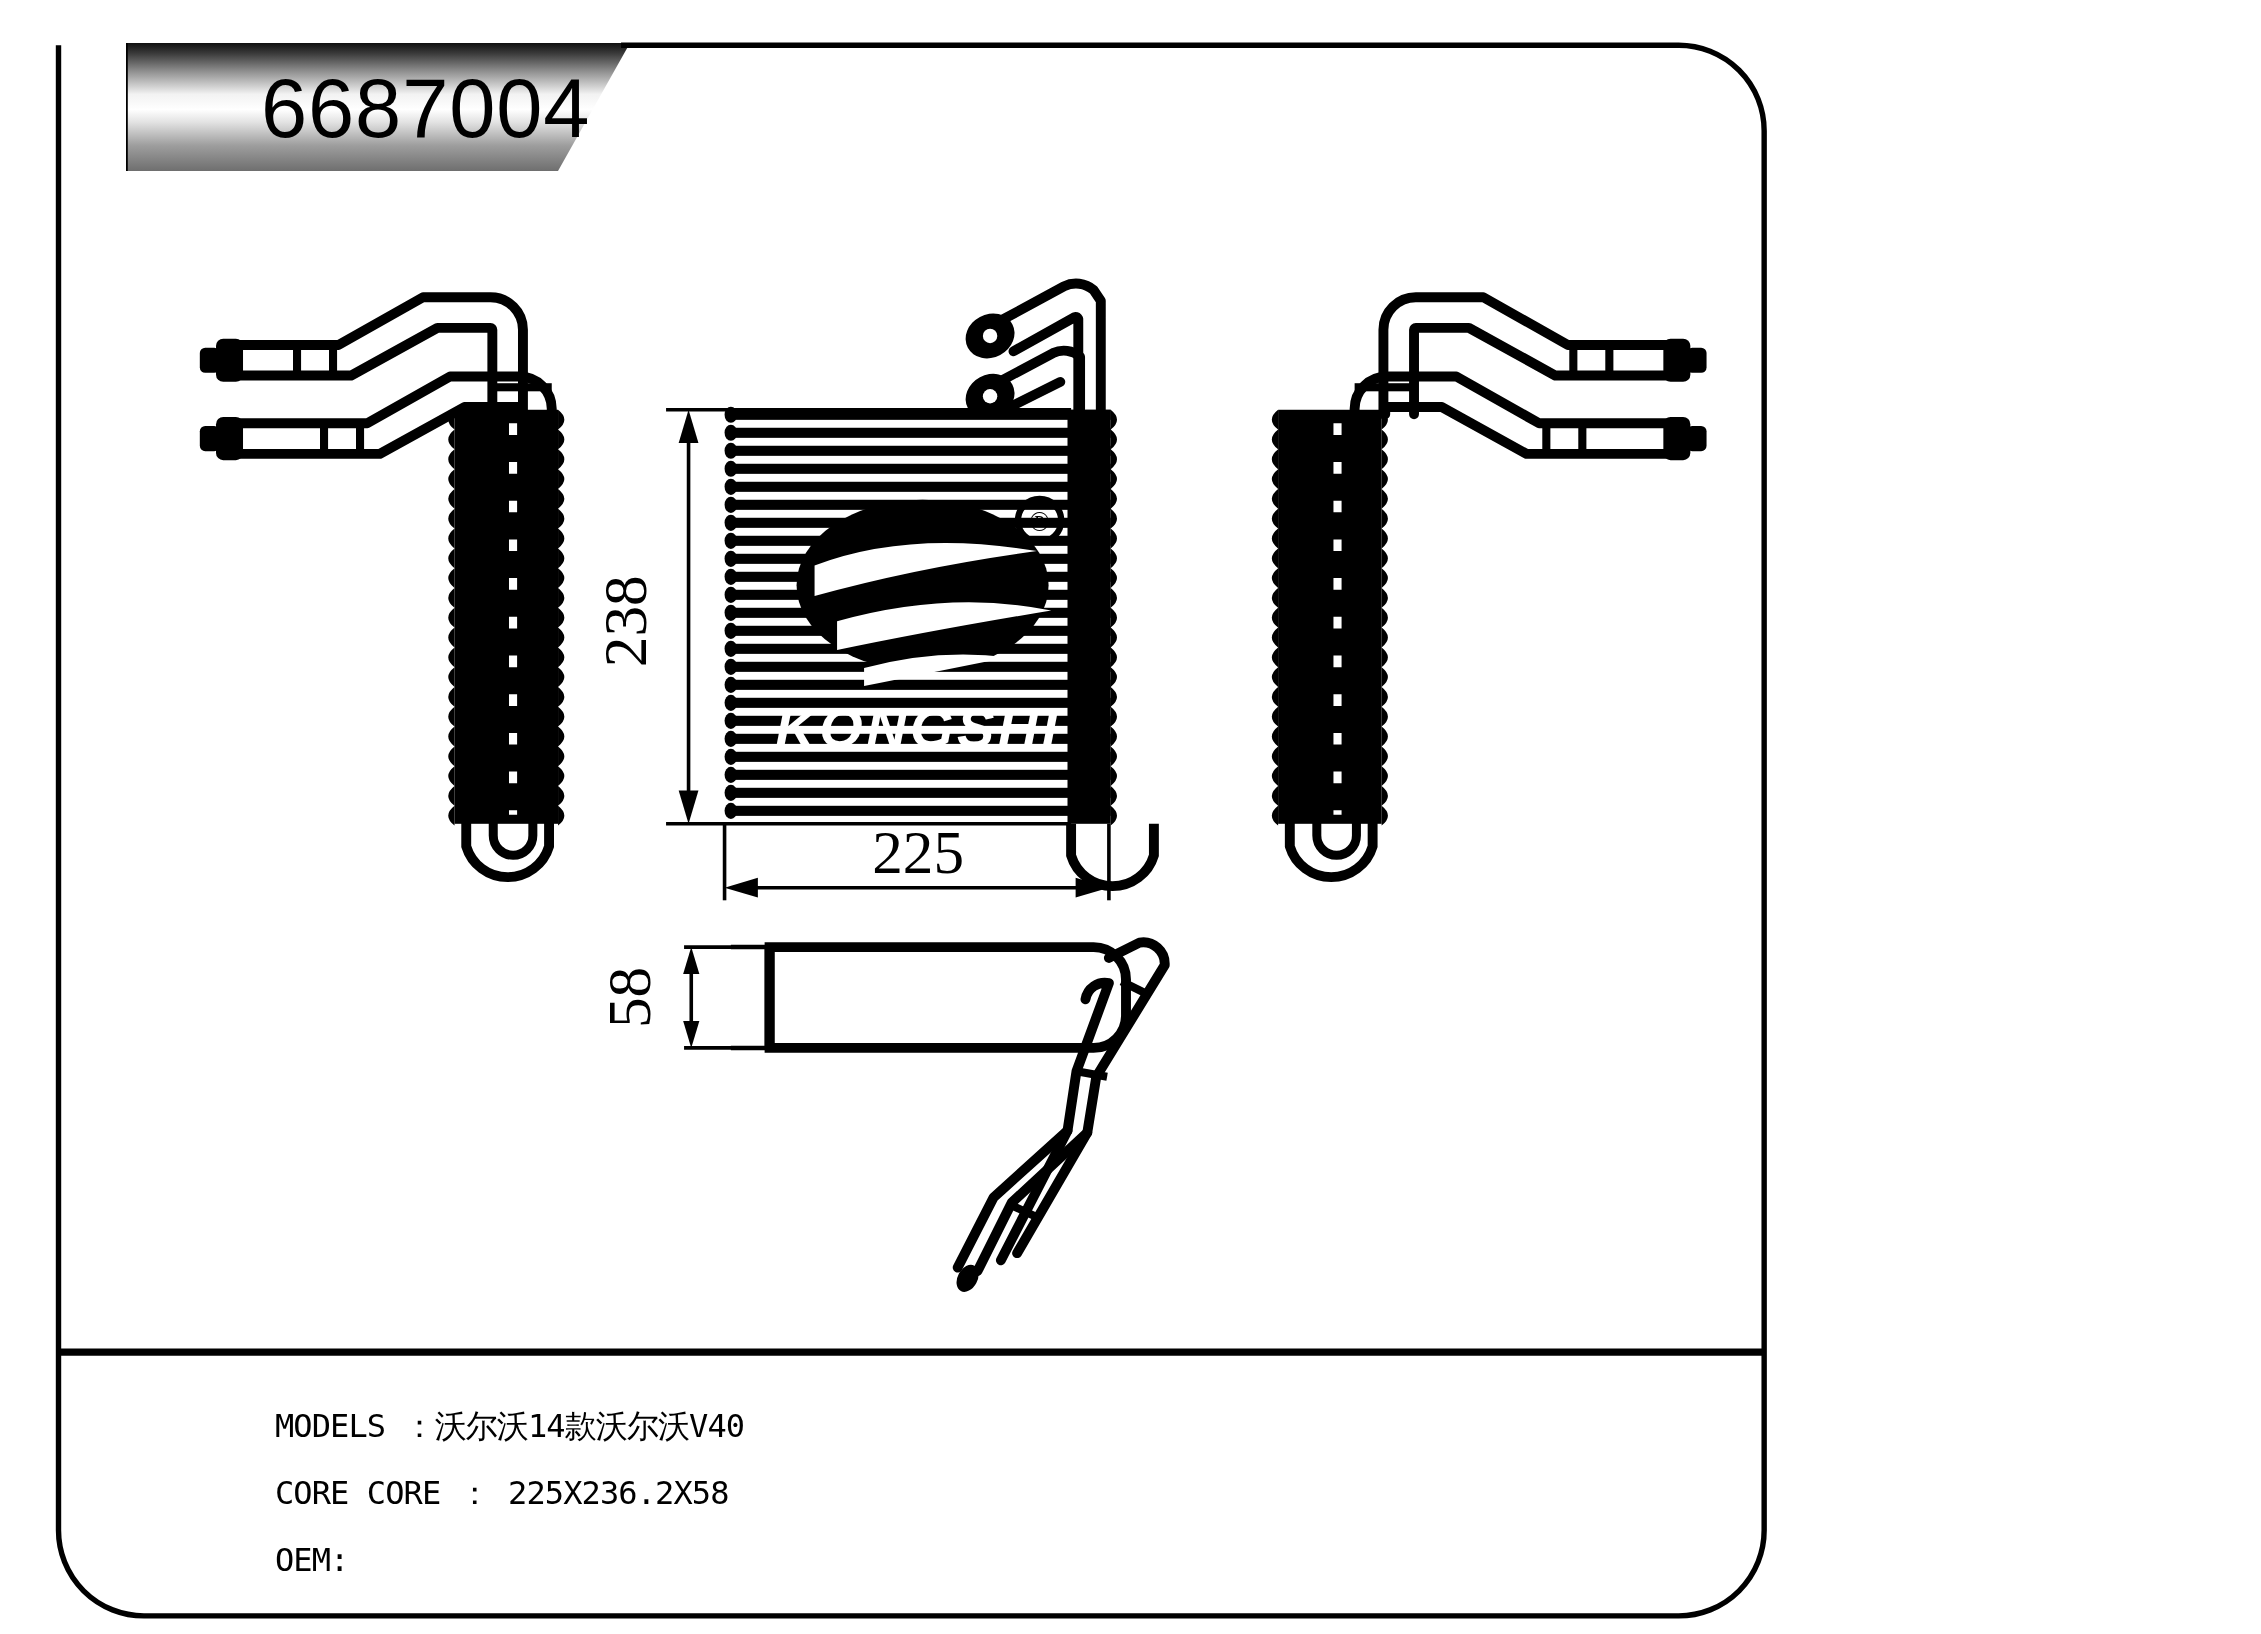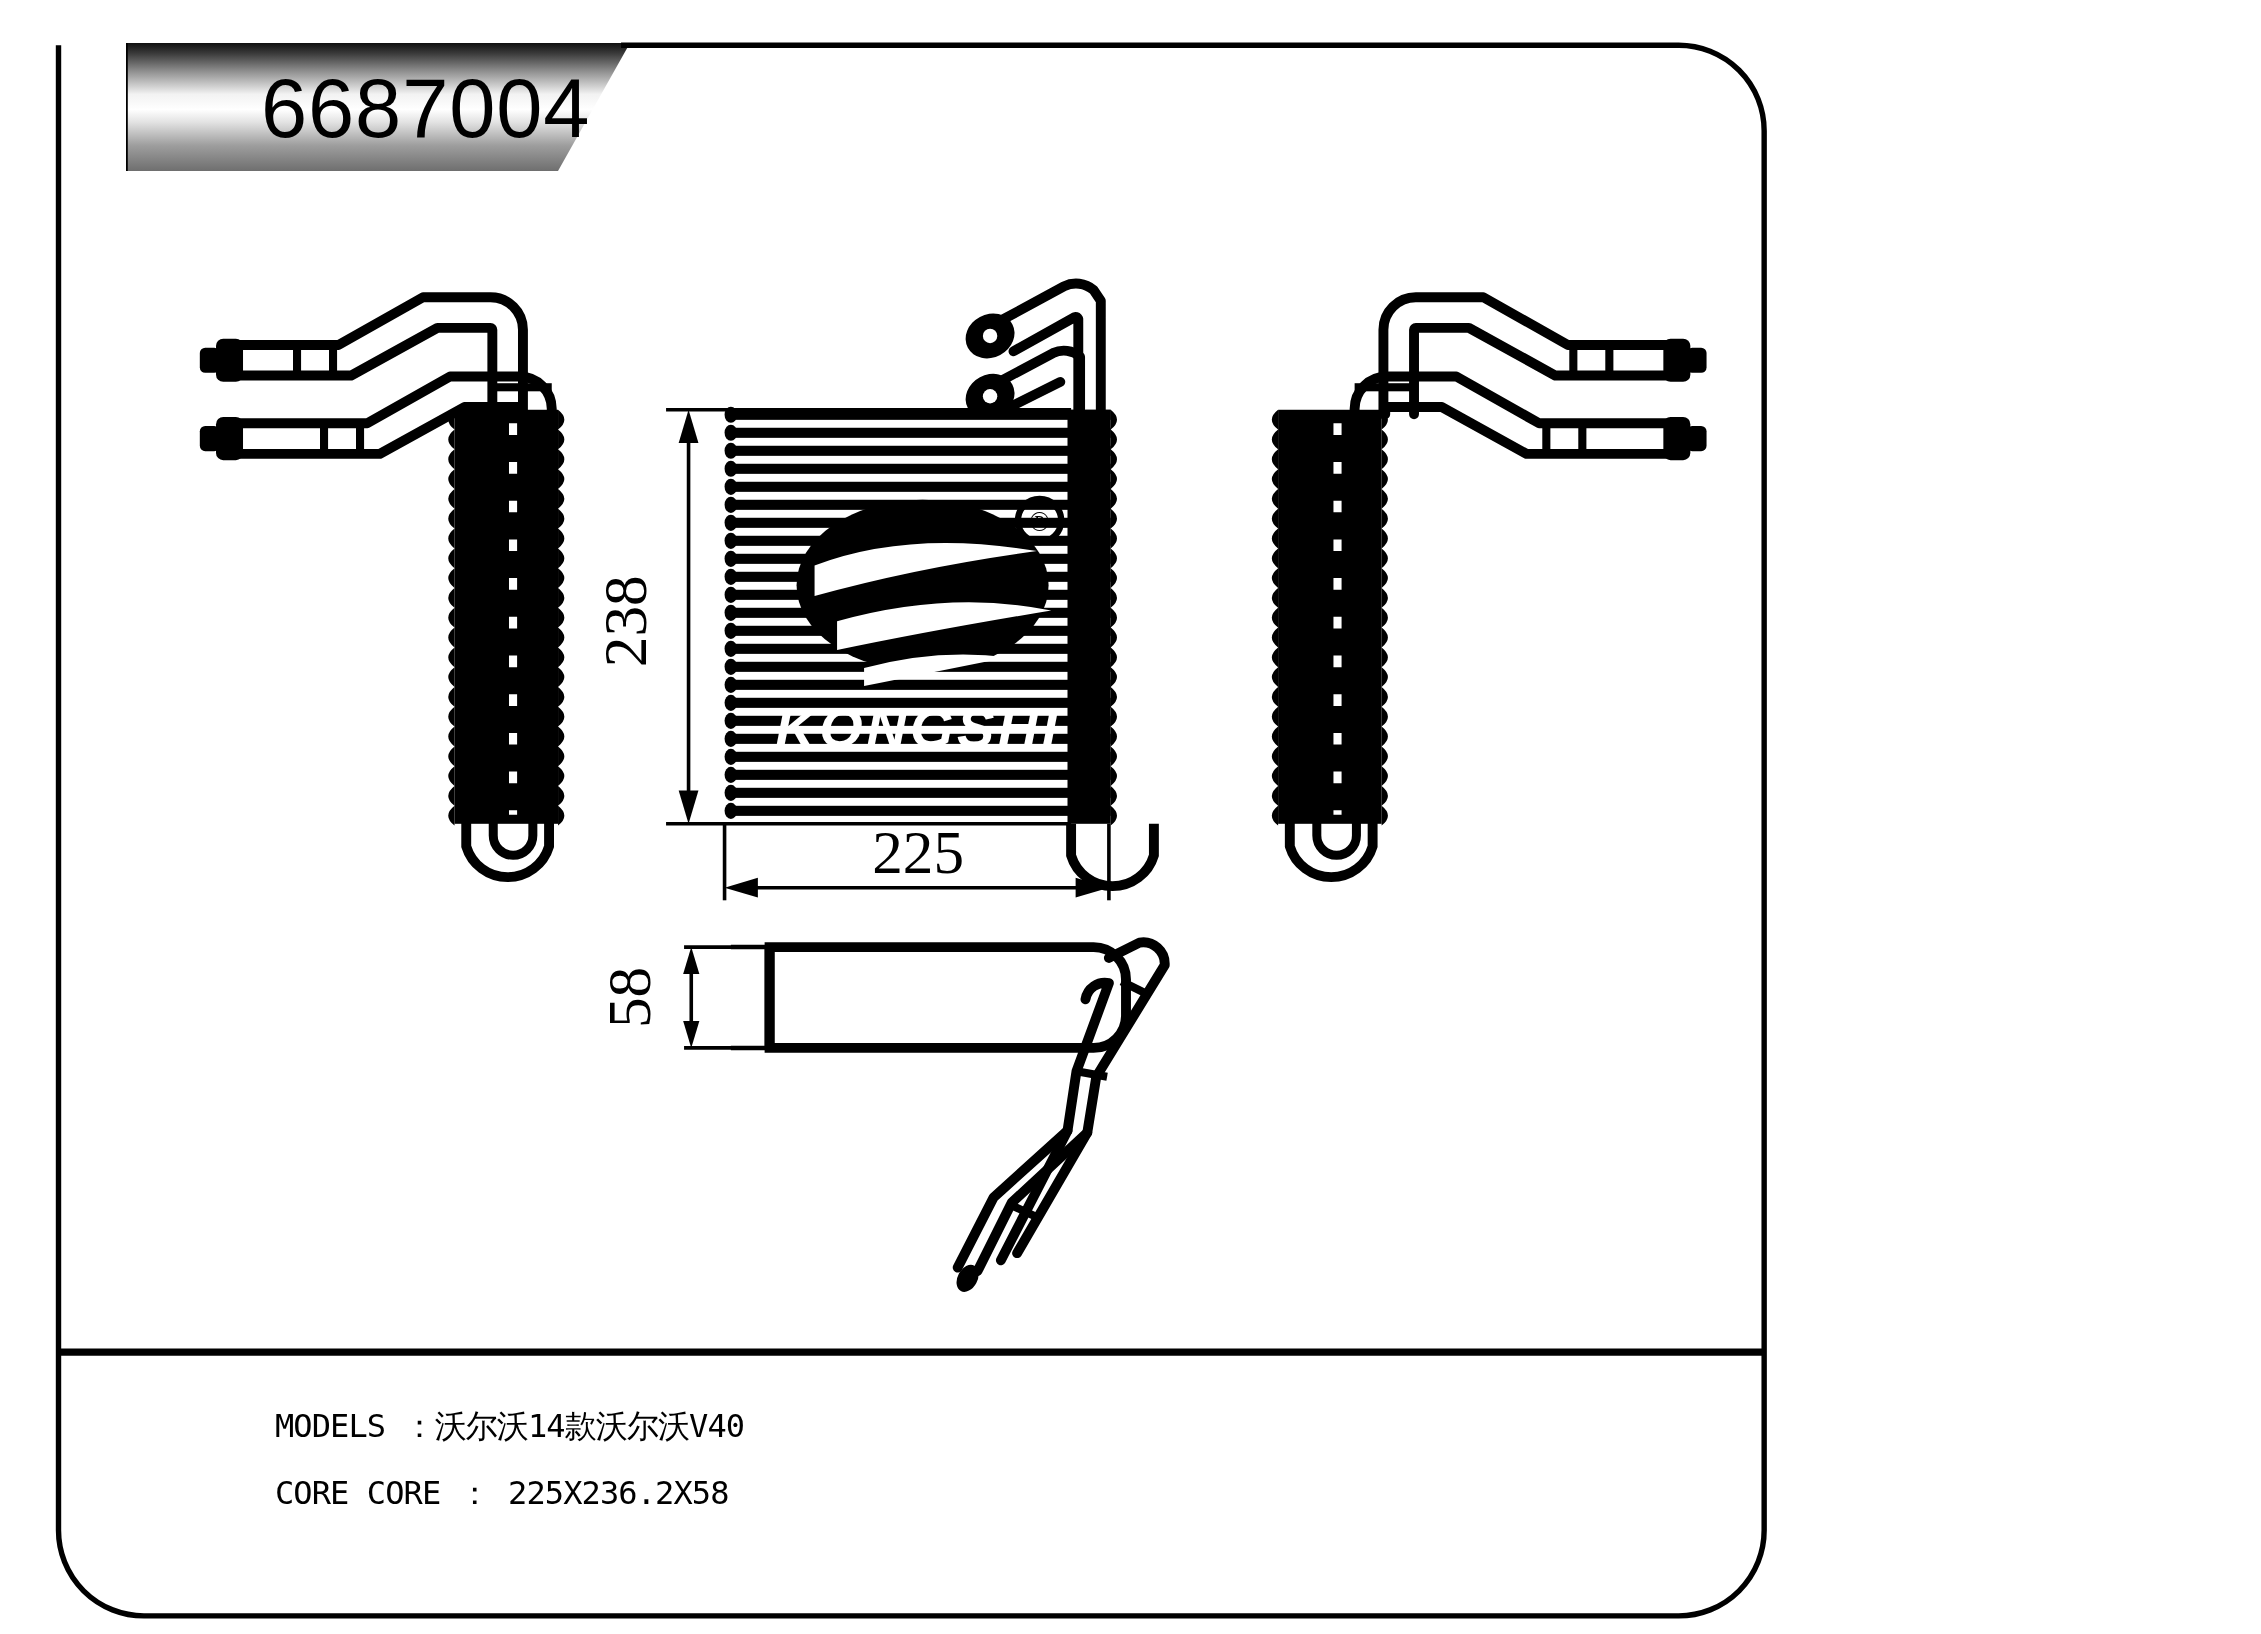--- a/index.html
+++ b/index.html
@@ -304,16 +304,17 @@
     <defs>
       <clipPath id="coreClip">
         <rect x="812" y="455" width="422" height="460"></rect>
       </clipPath>
     </defs>
   </svg>
 
   <div id="specs">
     <div class="spec-line">MODELS ：沃尔沃14款沃尔沃V40</div>
     <div class="spec-line">CORE CORE ： 225X236.2X58</div>
+    <div class="spec-line">OEM:</div>
   </div>
 
 </div>
 
 
 </body></html>

